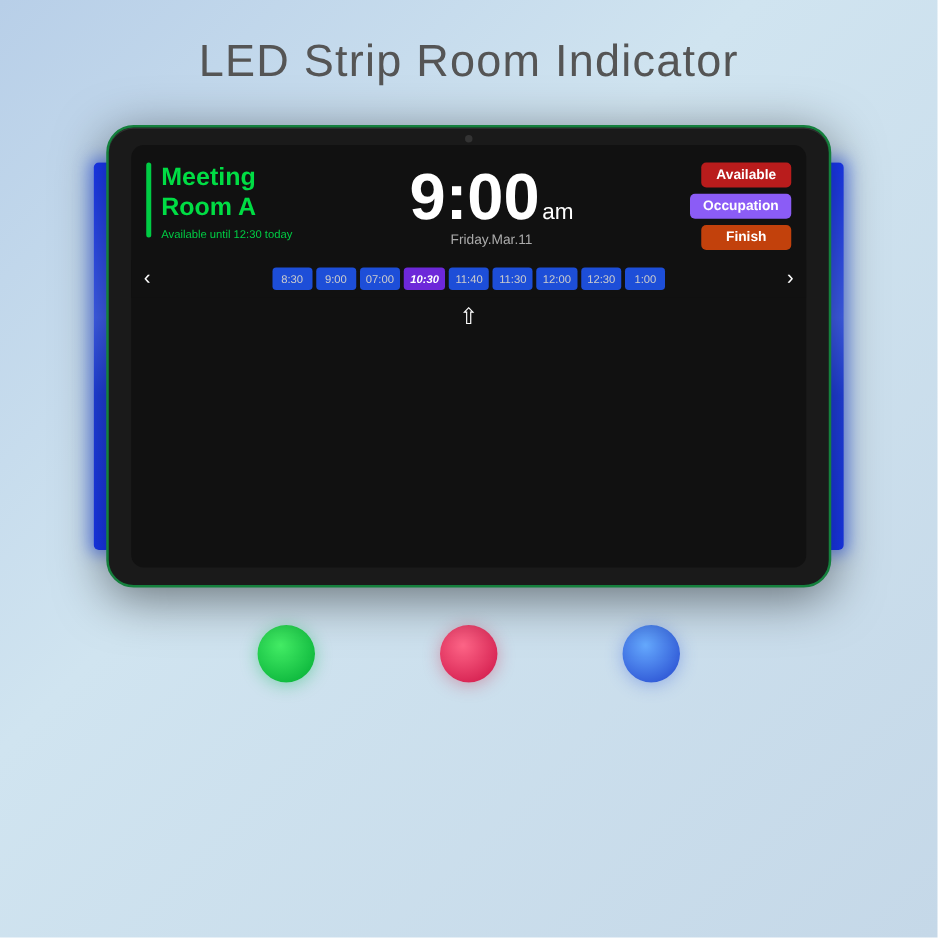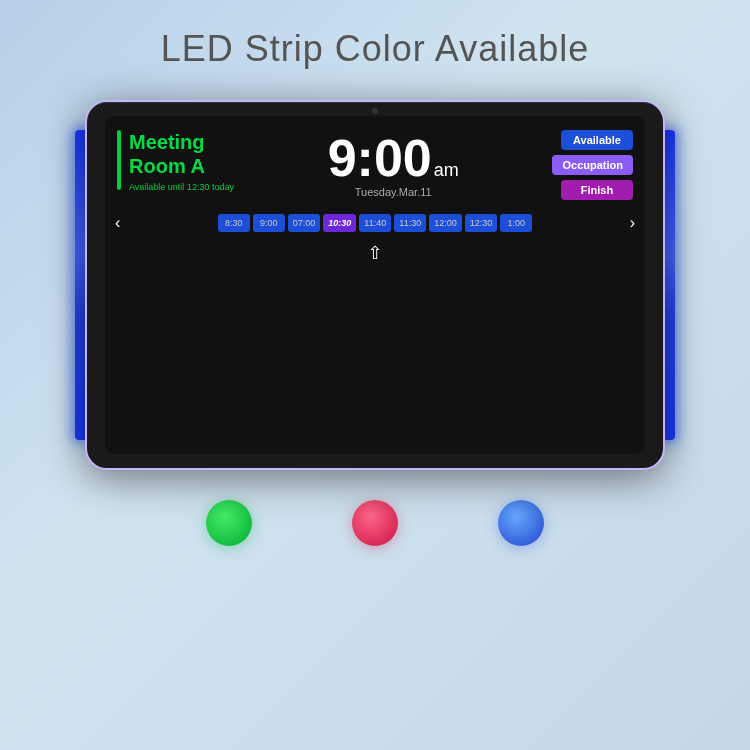--- a/index.html
+++ b/index.html
@@ -32,21 +32,21 @@
 
     
     .tablet-shell {
       position: absolute;
       top: 0; left: 0;
       width: 100%;
       height: 100%;
       background: #1a1a1a;
       border-radius: 22px;
       box-shadow: 0 8px 40px rgba(0,0,0,0.5), inset 0 1px 0 rgba(255,255,255,0.1);
-      border: 2px solid #c4b5fd;
+      border: 2px solid #15803d;
     }
 
     
     .led-strip-left {
       position: absolute;
       left: -10px;
       top: 30px;
       bottom: 30px;
       width: 14px;
       border-radius: 4px;
@@ -179,23 +179,23 @@
     .status-btn {
       padding: 4px 10px;
       border-radius: 4px;
       font-size: 11px;
       color: #fff;
       font-weight: 600;
       min-width: 72px;
       text-align: center;
     }
 
-    .status-btn.green { background: #1d4ed8; }
+    .status-btn.green { background: #b91c1c; }
     .status-btn.red { background: #8b5cf6; }
-    .status-btn.blue { background: #a21caf; }
+    .status-btn.blue { background: #c2410c; }
 
     
     .meeting-section {
       flex: 0 0 auto;
       text-align: center;
       padding: 4px 8px;
     }
 
     .next-meeting-label {
       font-size: 13px;
@@ -288,21 +288,21 @@
     }
 
     .dot-blue {
       background: radial-gradient(circle at 40% 35%, #66aaff, #2244cc);
       box-shadow: 0 2px 14px rgba(60,100,220,0.4);
     }
   </style>
 </head>
 <body>
 
-<h1 class="page-title">LED Strip Color Available</h1>
+<h1 class="page-title">LED Strip Room Indicator</h1>
 
 <div class="device-wrapper">
   <div class="led-strip-left"></div>
   <div class="led-strip-right"></div>
 
   <div class="tablet-shell">
     <div class="camera-dot"></div>
 
     <div class="screen">
 
@@ -315,21 +315,21 @@
             <span class="room-name">Room A</span>
             <span class="room-available">Available until 12:30 today</span>
           </div>
         </div>
 
         <div class="time-block">
           <div class="time-display">
             <span class="time-number">9:00</span>
             <span class="time-ampm">am</span>
           </div>
-          <span class="date-display">Tuesday.Mar.11</span>
+          <span class="date-display">Friday.Mar.11</span>
         </div>
 
         <div class="status-buttons">
           <div class="status-btn green">Available</div>
           <div class="status-btn red">Occupation</div>
           <div class="status-btn blue">Finish</div>
         </div>
       </div>
 
 

